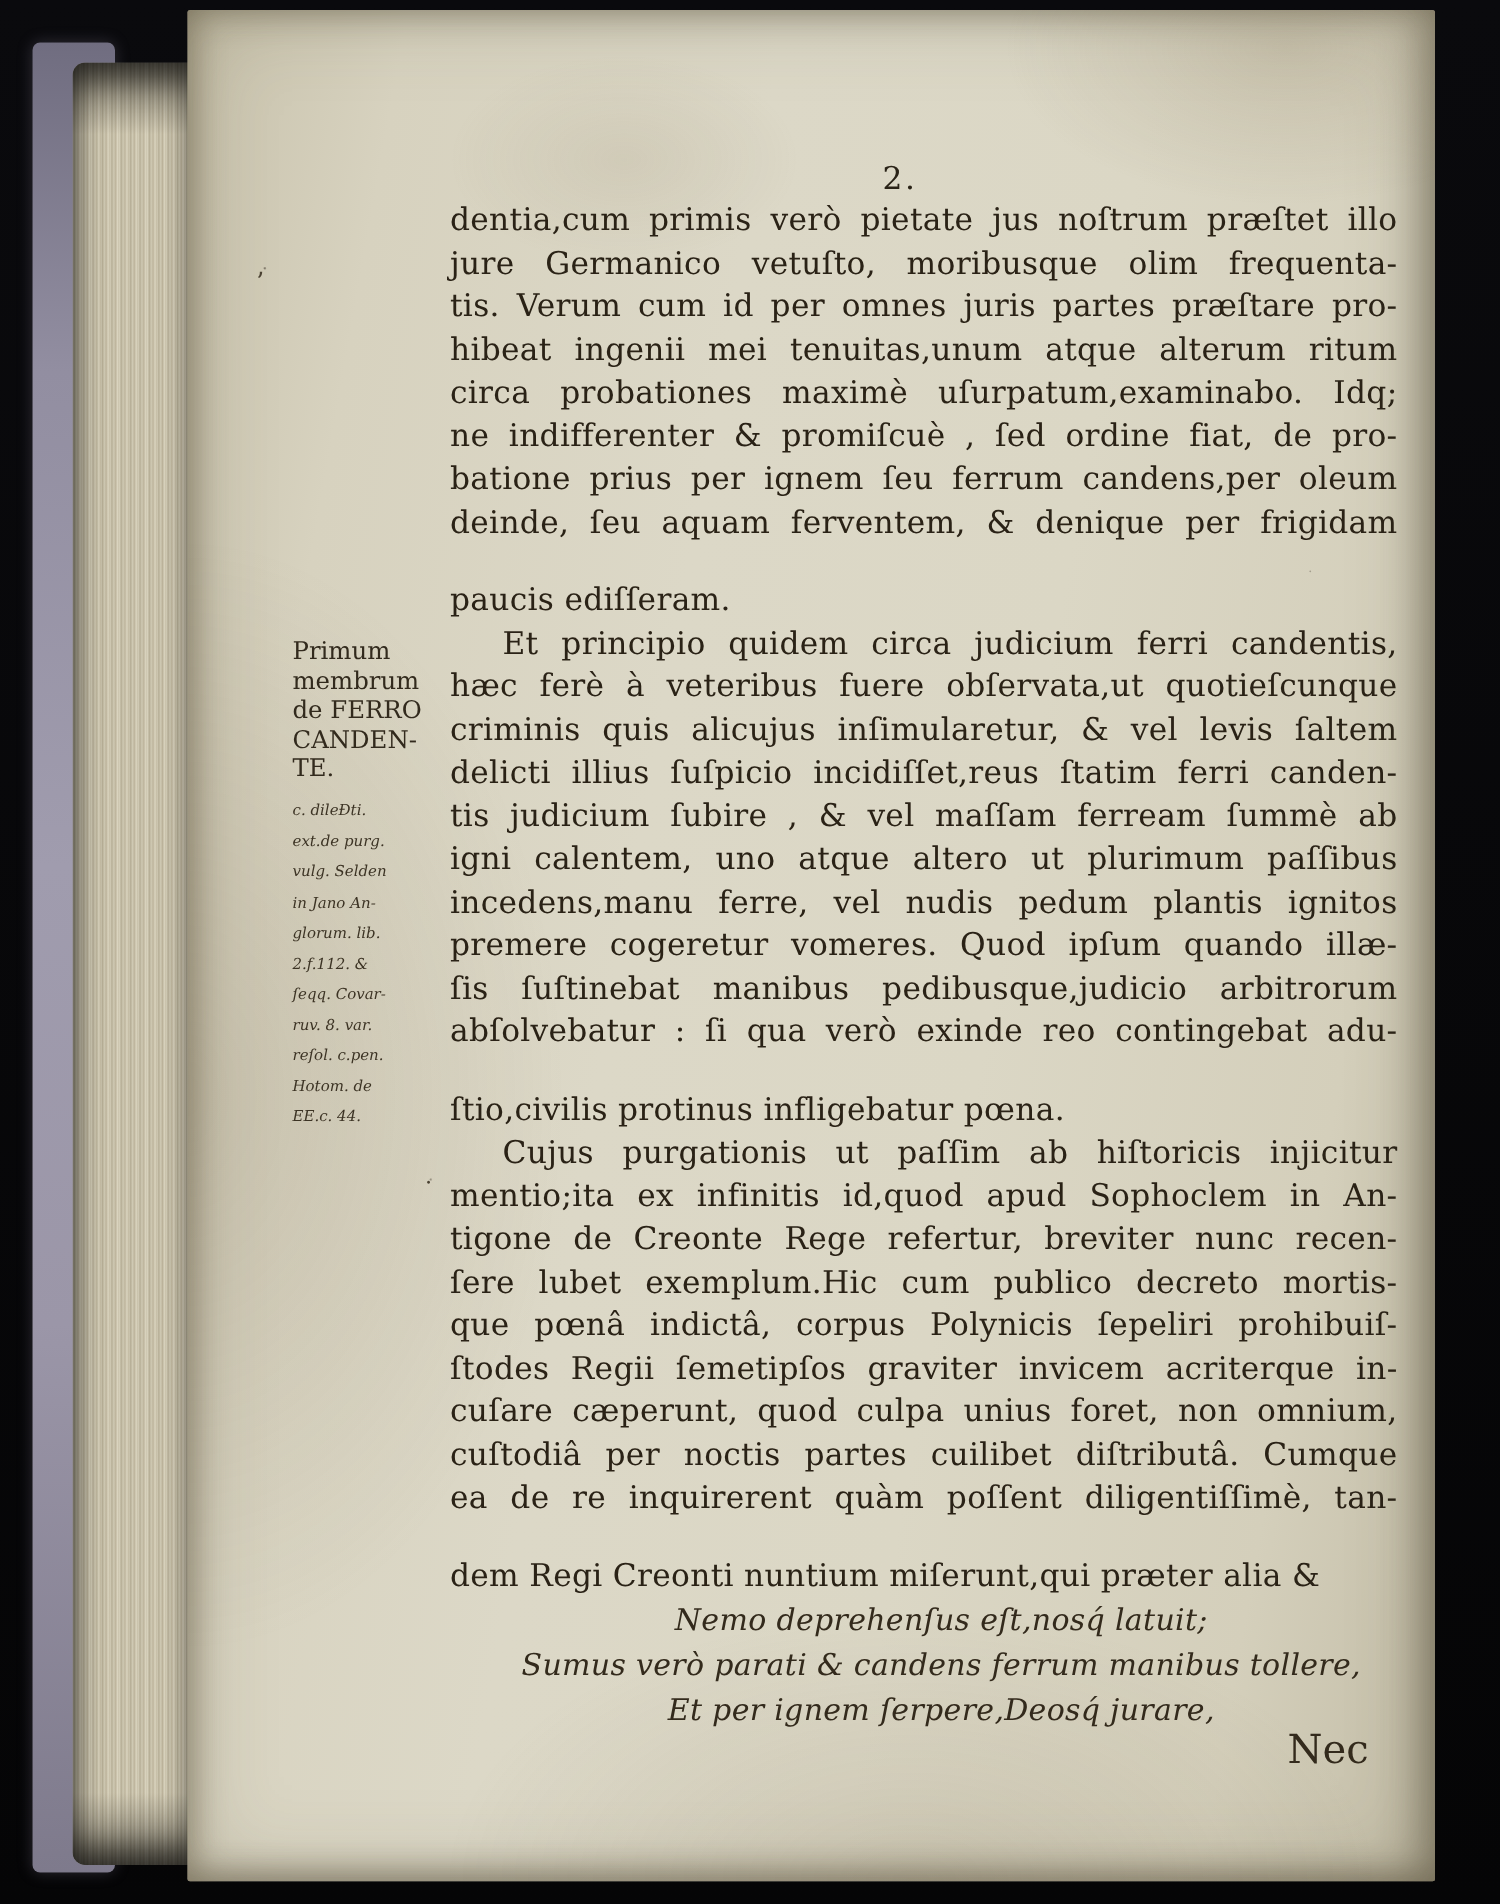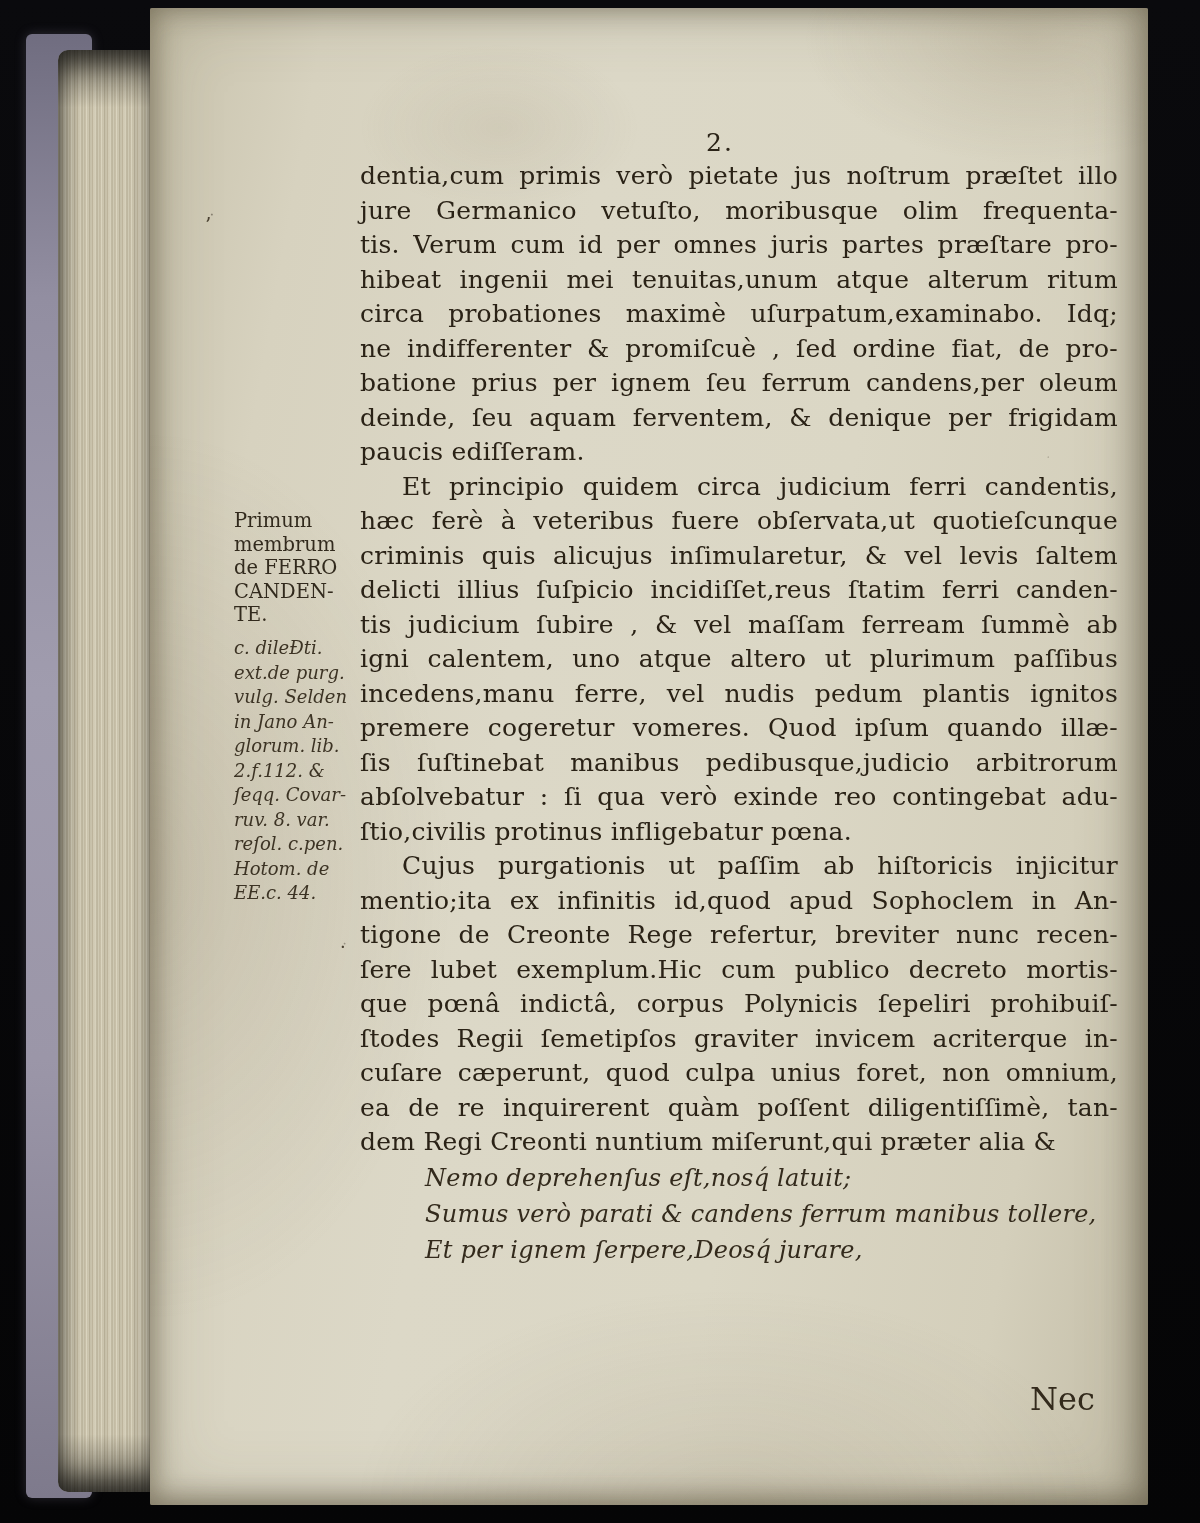--- a/index.html
+++ b/index.html
@@ -83,48 +83,50 @@
     line-height: 34.5px;
     letter-spacing: .25px;
     color: #2a2216;
   }
   .para .line {
     text-align: justify;
     text-align-last: justify;
   }
   .para .line:last-child {
     text-align-last: left;
+    margin-top: 28px;
   }
   .indent .line:first-child {
     text-indent: 42px;
   }
   .verse {
-    margin-left: 65px;
+    margin-left: 28px;
     font-style: italic;
     font-size: 24px;
     color: #332a1c;
+    text-align: center;
   }
   .verse .line { line-height: 36px; }
   .margin-notes {
     position: absolute;
     left: 84px; top: 0;
     width: 124px;
   }
   .note-roman {
     position: absolute;
     top: 501px; left: 0; width: 124px;
     font-size: 19.5px;
     line-height: 23.5px;
     color: #322a1d;
   }
   .note-italic {
     position: absolute;
     top: 628px; left: 0; width: 124px;
     font-style: italic;
-    font-size: 18px;
+    font-size: 12px;
     line-height: 24.5px;
     color: #3c3324;
   }
   .catchword {
     position: absolute;
     top: 1372px; left: 880px;
     font-size: 32px;
     color: #332a1c;
   }
   
@@ -203,20 +205,21 @@
           <div class="line">ſtio,civilis protinus infligebatur pœna.</div>
         </div>
       <div class="para indent">
           <div class="line">Cujus purgationis ut paſſim ab hiſtoricis injicitur</div>
           <div class="line">mentio;ita ex infinitis id,quod apud Sophoclem in An-</div>
           <div class="line">tigone de Creonte Rege refertur, breviter nunc recen-</div>
           <div class="line">ſere lubet exemplum.Hic cum publico decreto mortis-</div>
           <div class="line">que pœnâ indictâ, corpus Polynicis ſepeliri prohibuiſ-</div>
           <div class="line">ſtodes Regii ſemetipſos graviter invicem acriterque in-</div>
           <div class="line">cuſare cæperunt, quod culpa unius foret, non omnium,</div>
+          <div class="line">cuſtodiâ per noctis partes cuilibet diſtributâ.  Cumque</div>
           <div class="line">ea de re inquirerent quàm poſſent diligentiſſimè, tan-</div>
           <div class="line">dem Regi Creonti nuntium miſerunt,qui præter alia &amp;</div>
         </div>
       <div class="verse">
           <div class="line">Nemo deprehenſus eſt,nosq́ latuit;</div>
           <div class="line">Sumus verò parati &amp; candens ferrum manibus tollere,</div>
           <div class="line">Et per ignem ſerpere,Deosq́ jurare,</div>
         </div>
     </div>
 

